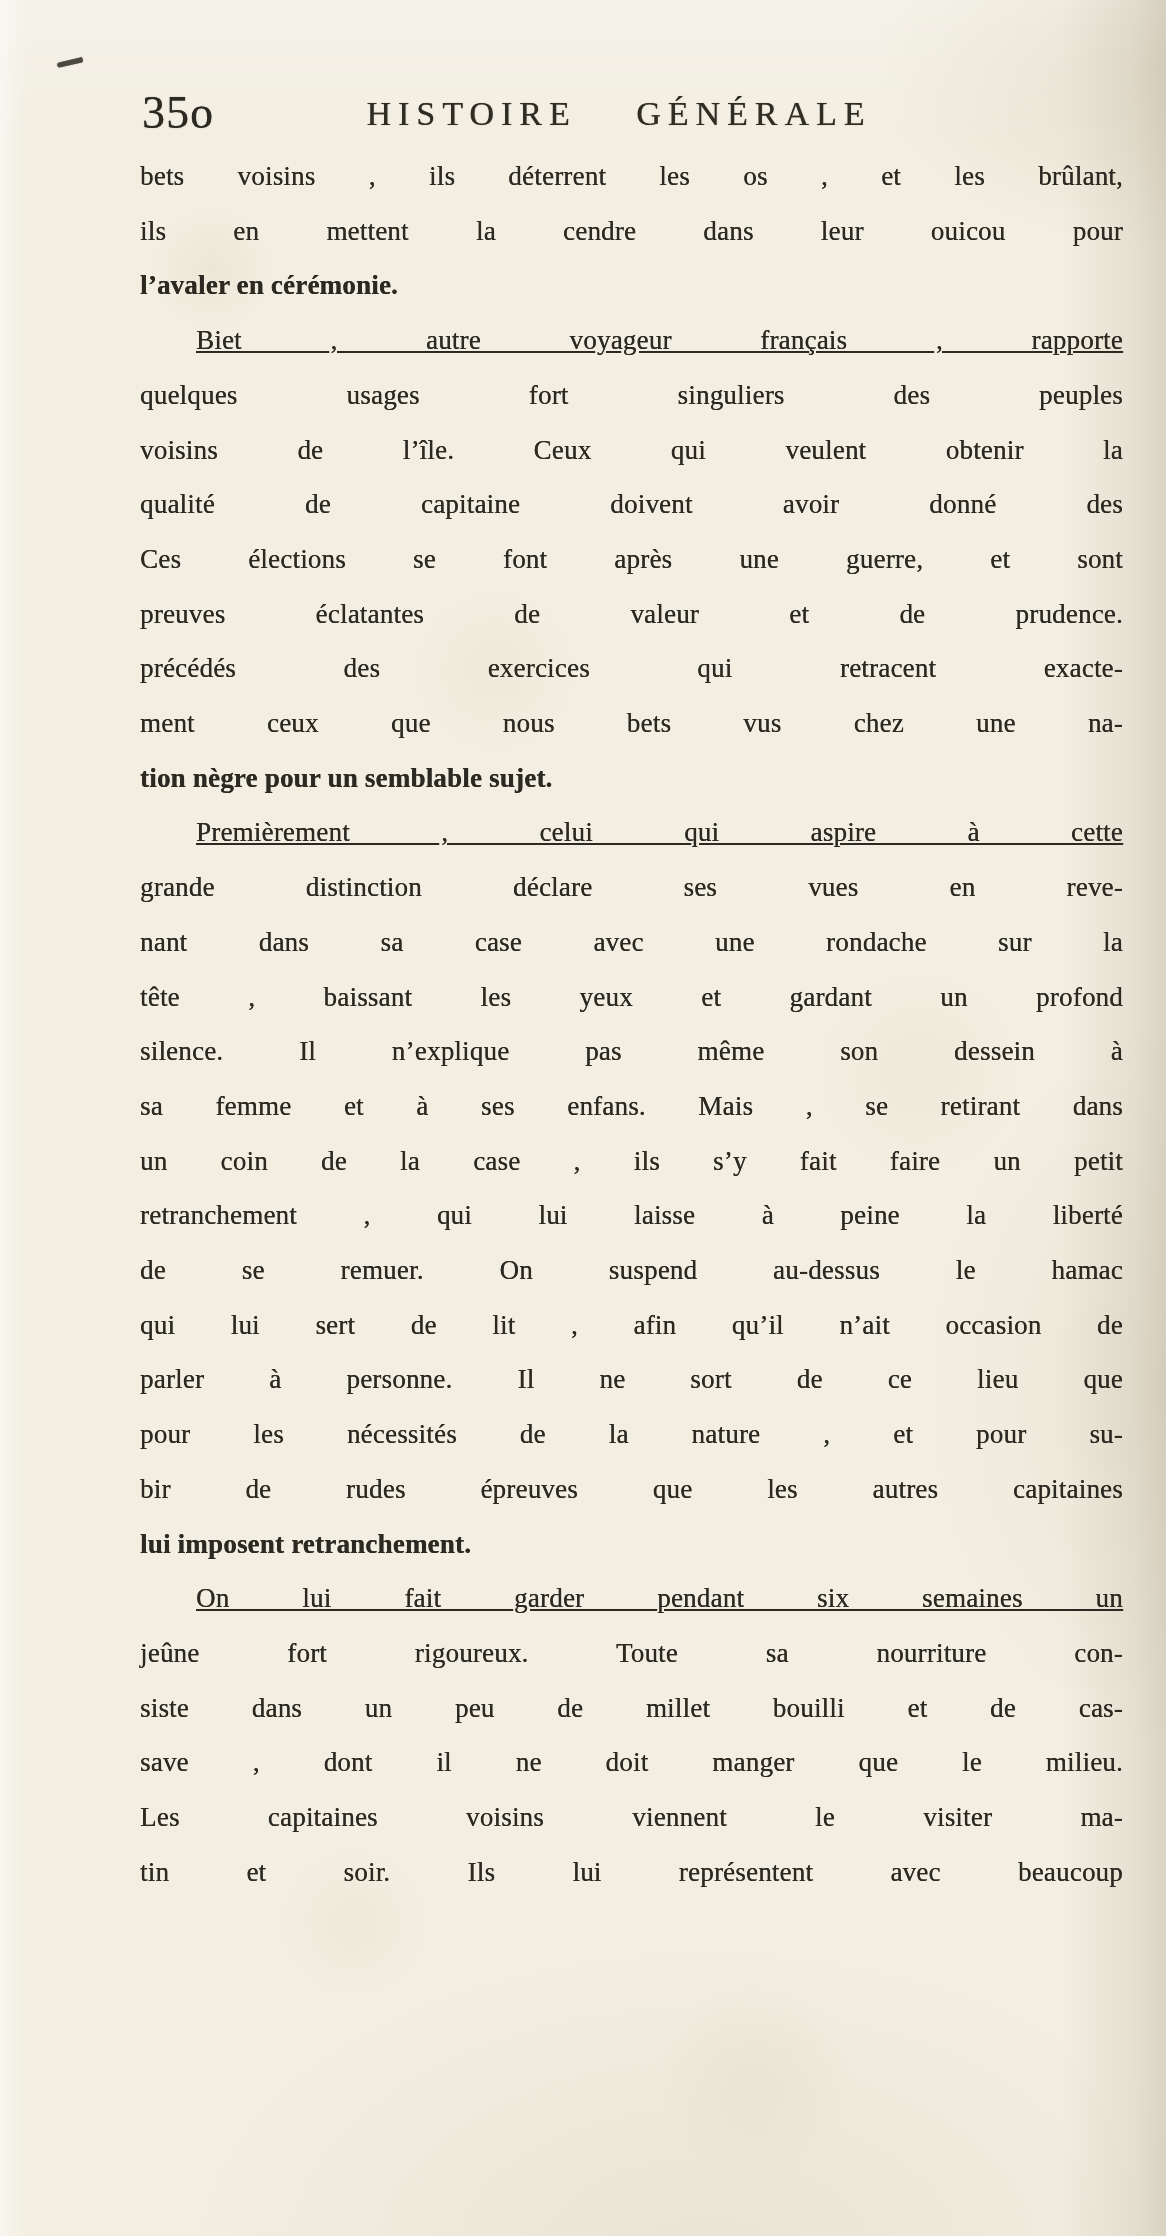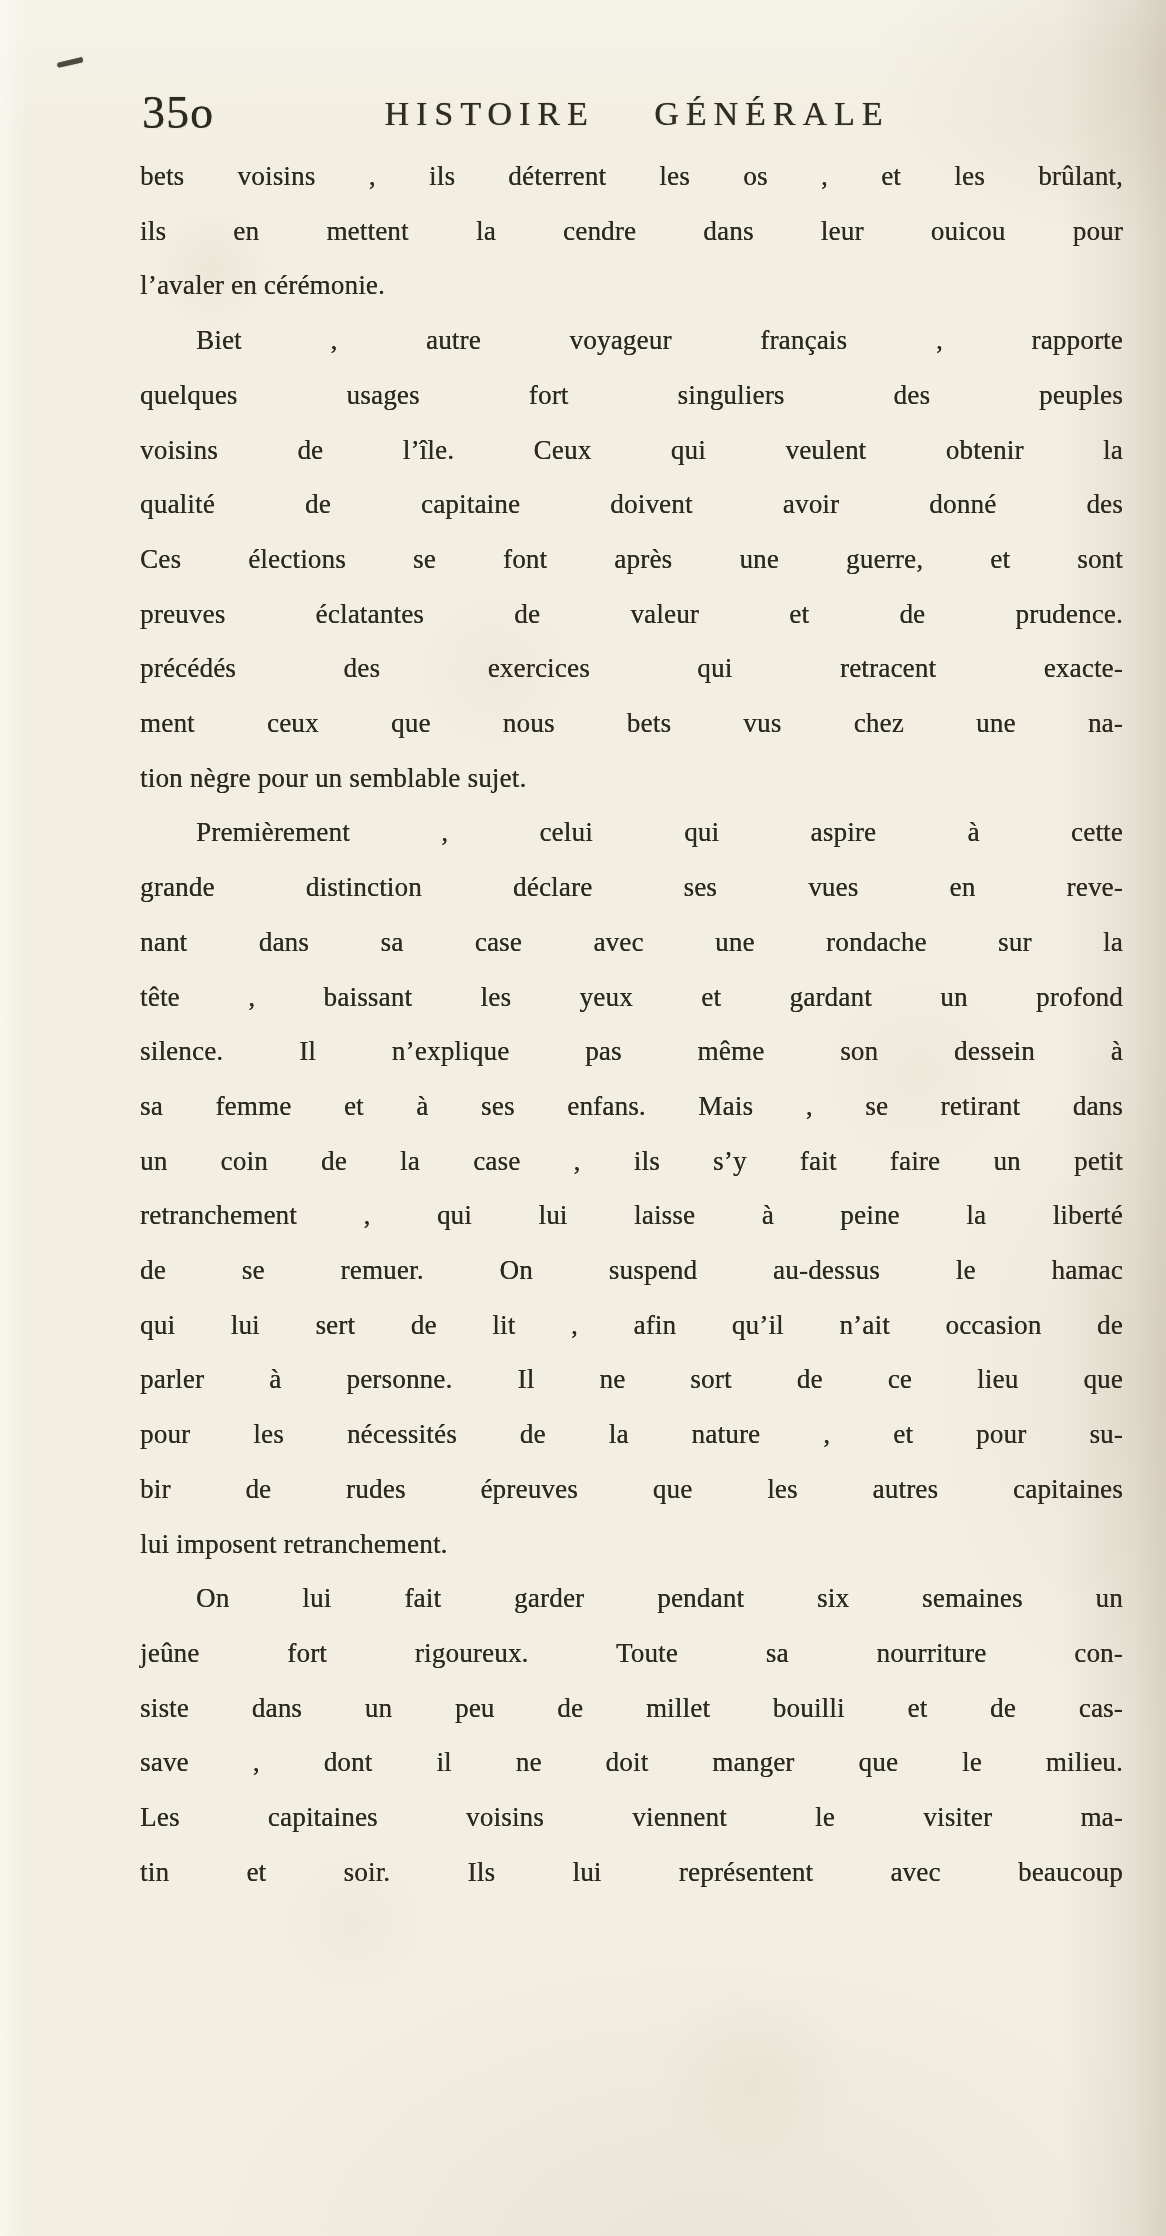--- a/index.html
+++ b/index.html
@@ -39,37 +39,37 @@
     transform: rotate(-13deg);
     box-shadow: 0 0 1px rgba(60,55,45,0.8);
   }
   .page-number {
     position: absolute; left: 142px; top: 90px;
     font-size: 46px; line-height: 1; color: #2b2921;
     letter-spacing: 1px;
     text-shadow: 0.3px 0 0.7px rgba(43,41,33,0.85);
   }
   .running-title {
-    position: absolute; left: 146px; top: 97px; width: 982px;
+    position: absolute; left: 128px; top: 97px; width: 982px;
     text-align: center;
     font-size: 34px; line-height: 1; color: #2f2c24;
     letter-spacing: 7px; word-spacing: 44px;
     text-shadow: 0.3px 0 0.7px rgba(47,44,36,0.8);
     white-space: nowrap;
   }
   .body-text {
     position: absolute; left: 140px; top: 149px; width: 983px;
     font-size: 27px; line-height: 54.7px; color: #2b2921;
     letter-spacing: 0.2px;
     text-shadow: 0.25px 0 0.6px rgba(43,41,33,0.9);
   }
   .para { margin: 0; padding: 0; }
   .ln { text-align: justify; text-align-last: justify; }
-  .ln.end { text-align-last: left; }
-  .ln.ind { padding-left: 56px; }
+  .ln.end { text-align-last: left; font-weight: bold; }
+  .ln.ind { padding-left: 56px; text-decoration: underline; }
 </style>
 </head>
 <body>
 
 <div class="page">
   <div class="texture"></div>
   <div class="smudge"></div>
 
   <div class="page-number">35o</div>
   <div class="running-title">HISTOIRE GÉNÉRALE</div>

